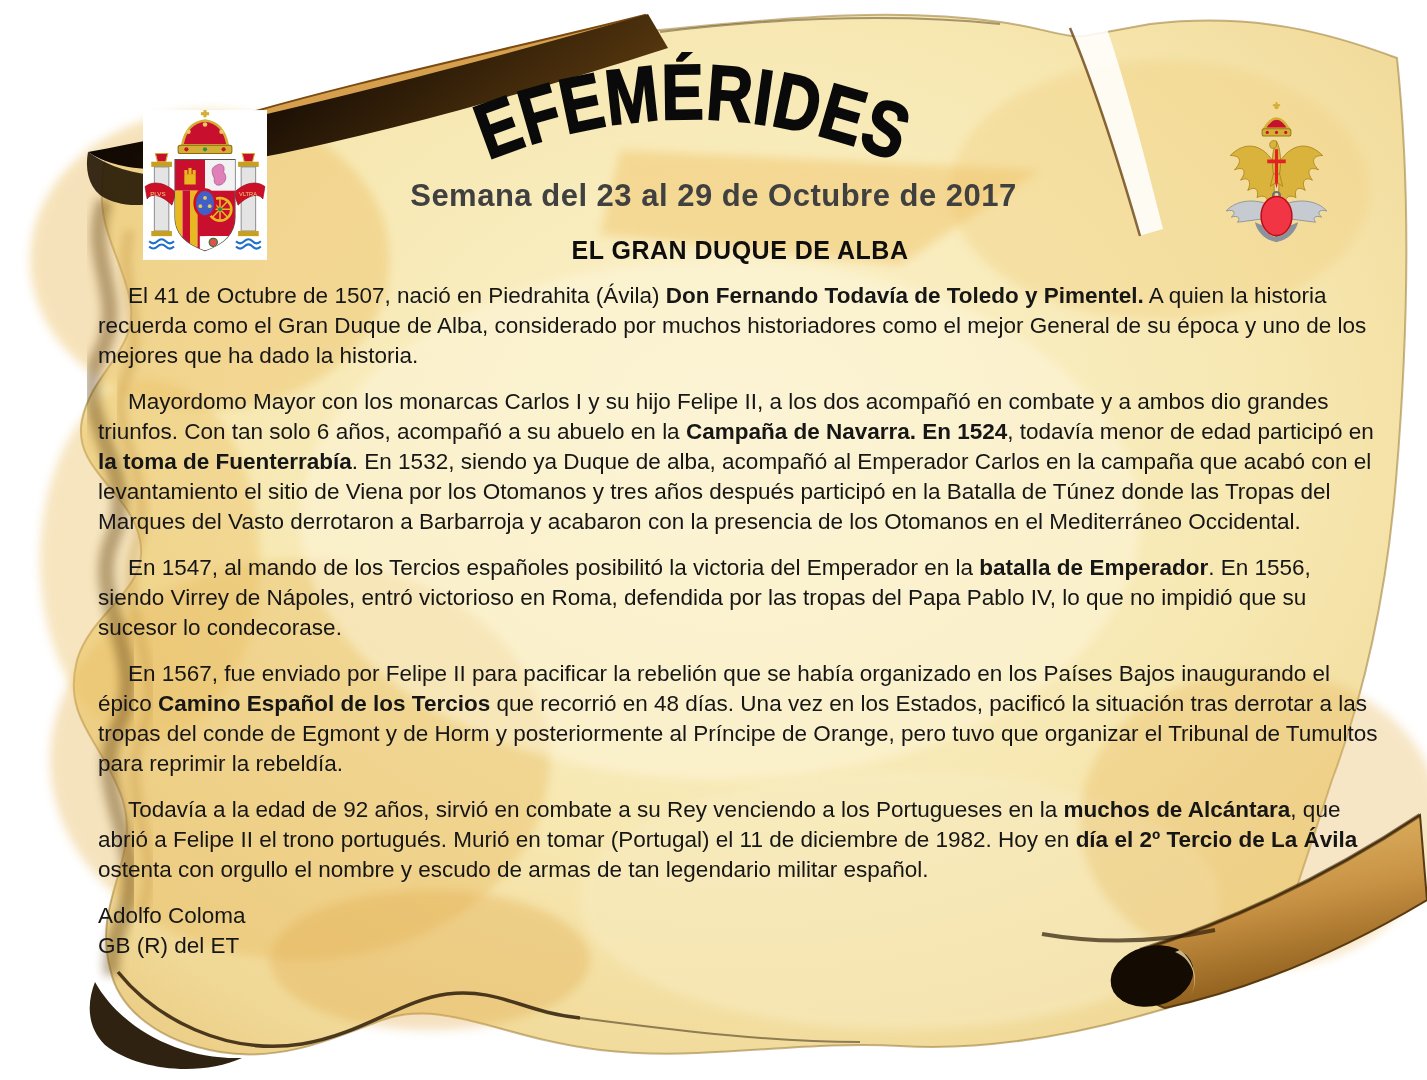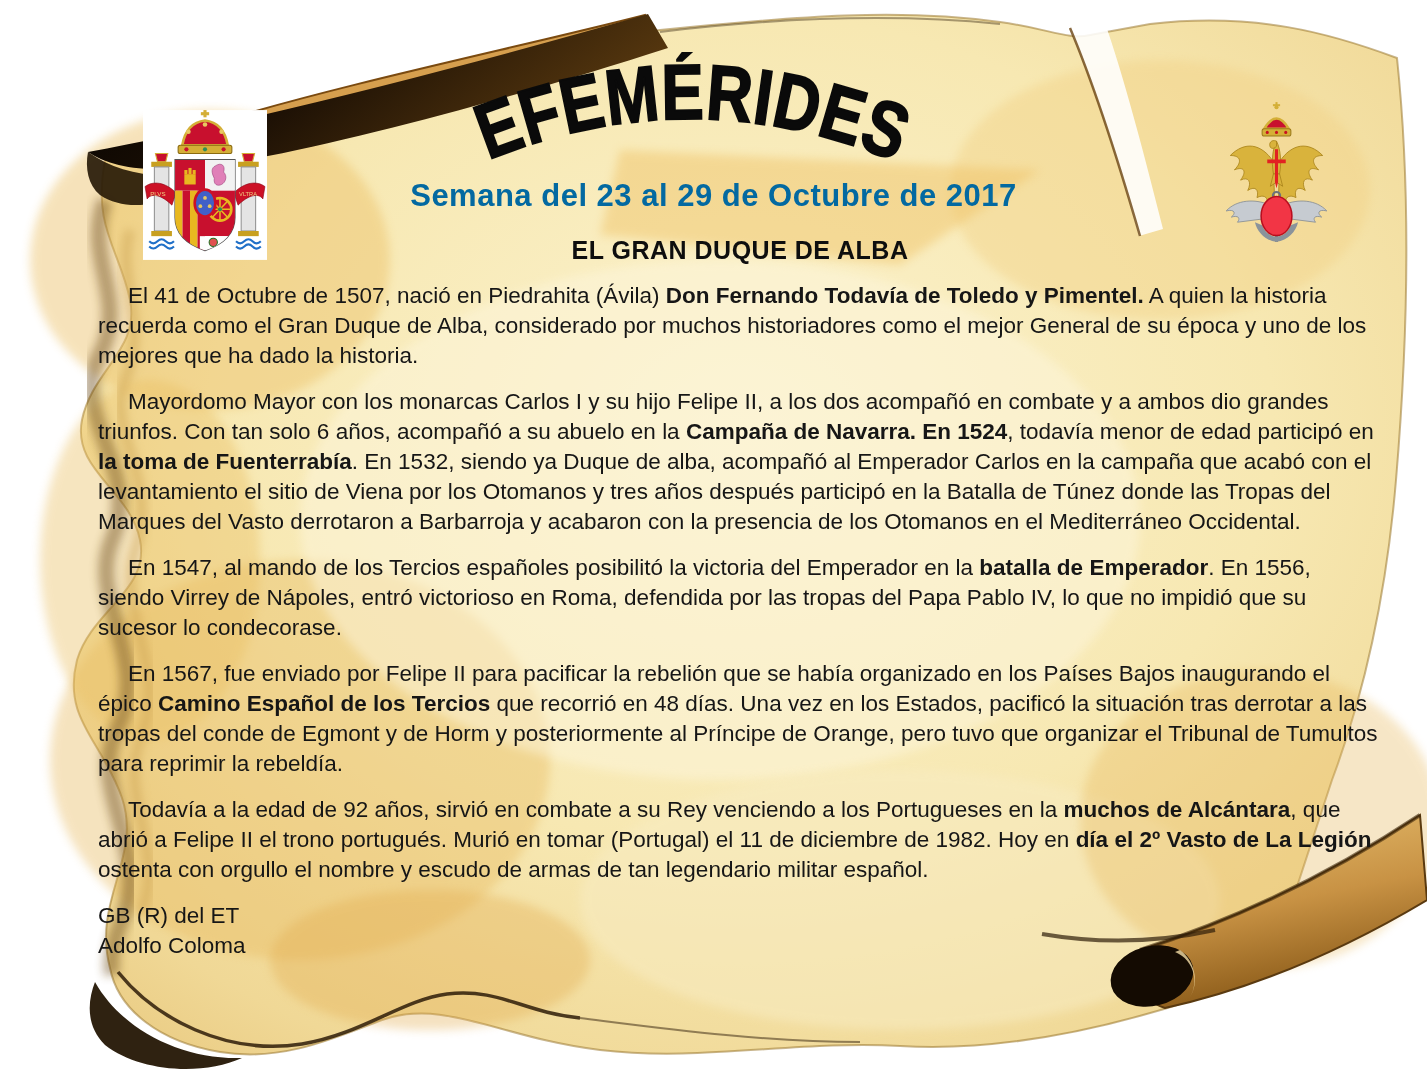--- a/index.html
+++ b/index.html
@@ -7,21 +7,21 @@
     width:1427px;height:1080px;position:relative;overflow:hidden;
     background:#ffffff;
     font-family:"Liberation Sans",sans-serif;
   }
   .parchment-svg{position:absolute;left:0;top:0;width:1427px;height:1080px;z-index:0;}
   .title-svg{position:absolute;left:470px;top:52px;width:440px;height:125px;z-index:2;}
   .emblem-left{position:absolute;left:143px;top:110px;width:124px;height:150px;z-index:2;}
   .emblem-right{position:absolute;left:1220px;top:98px;width:113px;height:154px;z-index:2;}
   .subtitle{
     position:absolute;left:0;top:178px;width:1427px;text-align:center;z-index:2;
-    font-size:31px;font-weight:bold;color:#0369a1;letter-spacing:0.5px;
+    font-size:31px;font-weight:bold;color:#404040;letter-spacing:0.5px;
   }
   .heading{
     position:absolute;left:0;top:236px;width:1480px;text-align:center;z-index:2;
     font-size:25px;font-weight:bold;color:#0e0e0e;letter-spacing:0.5px;
   }
   .content{
     position:absolute;left:98px;top:281px;width:1280px;z-index:2;
     color:#161616;font-size:22.5px;line-height:30px;
   }
   .content p{margin:0 0 16px;text-indent:30px;}
@@ -211,16 +211,16 @@
 </svg>
 
 <div class="subtitle">Semana del 23 al 29 de Octubre de 2017</div>
 <div class="heading">EL GRAN DUQUE DE ALBA</div>
 
 <div class="content">
   <p><span>El 41 de Octubre de 1507, nació en Piedrahita (Ávila) </span><b>Don Fernando Todavía de Toledo y Pimentel.</b><span> A quien la historia recuerda como el Gran Duque de Alba, considerado por muchos historiadores como el mejor General de su época y uno de los mejores que ha dado la historia.</span></p>
   <p><span>Mayordomo Mayor con los monarcas Carlos I y su hijo Felipe II, a los dos acompañó en combate y a ambos dio grandes triunfos. Con tan solo 6 años, acompañó a su abuelo en la </span><b>Campaña de Navarra. En 1524</b><span>, todavía menor de edad participó en </span><b>la toma de Fuenterrabía</b><span>. En 1532, siendo ya Duque de alba, acompañó al Emperador Carlos en la campaña que acabó con el levantamiento el sitio de Viena por los Otomanos y tres años después participó en la Batalla de Túnez donde las Tropas del Marques del Vasto derrotaron a Barbarroja y acabaron con la presencia de los Otomanos en el Mediterráneo Occidental.</span></p>
   <p><span>En 1547, al mando de los Tercios españoles posibilitó la victoria del Emperador en la </span><b>batalla de Emperador</b><span>. En 1556, siendo Virrey de Nápoles, entró victorioso  en Roma, defendida por las tropas del Papa Pablo IV, lo que no impidió que su sucesor lo condecorase.</span></p>
   <p><span>En 1567, fue enviado por Felipe II para pacificar la rebelión que se había organizado en los Países Bajos inaugurando el épico </span><b>Camino Español de los Tercios</b><span> que recorrió en  48 días. Una vez en los Estados, pacificó la situación tras derrotar  a las tropas del conde de Egmont y de Horm y posteriormente al Príncipe de Orange, pero tuvo que organizar el Tribunal de Tumultos para reprimir la rebeldía.</span></p>
-  <p><span>Todavía  a la edad de 92 años, sirvió en combate a su Rey venciendo a los Portugueses en la </span><b>muchos de Alcántara</b><span>, que abrió a Felipe II el trono portugués.  Murió en tomar (Portugal) el 11 de diciembre de 1982. Hoy en </span><b>día el 2º Vasto de La Legión</b><span> ostenta con orgullo el nombre y escudo de armas de tan legendario militar español.</span></p>
+  <p><span>Todavía  a la edad de 92 años, sirvió en combate a su Rey venciendo a los Portugueses en la </span><b>muchos de Alcántara</b><span>, que abrió a Felipe II el trono portugués.  Murió en tomar (Portugal) el 11 de diciembre de 1982. Hoy en </span><b>día el 2º Tercio de La Ávila</b><span> ostenta con orgullo el nombre y escudo de armas de tan legendario militar español.</span></p>
+  <p class="sig">Adolfo Coloma</p>
   <p class="sig">GB (R) del ET</p>
-  <p class="sig">Adolfo Coloma</p>
 </div>
 
 </body></html>

